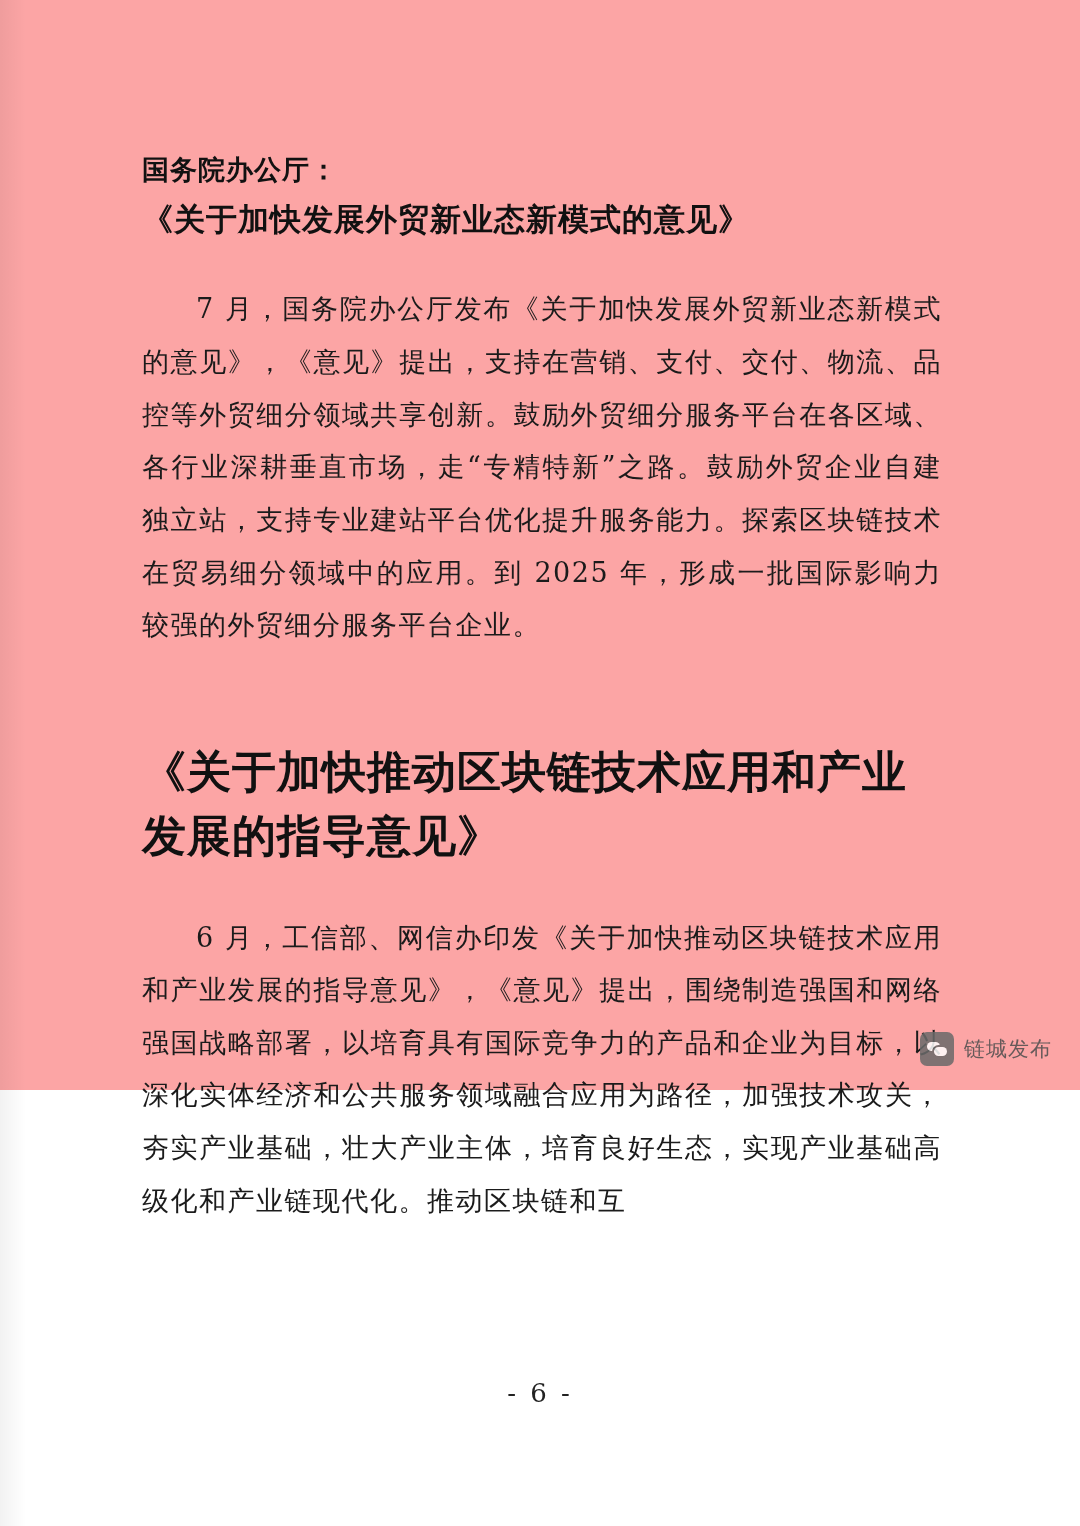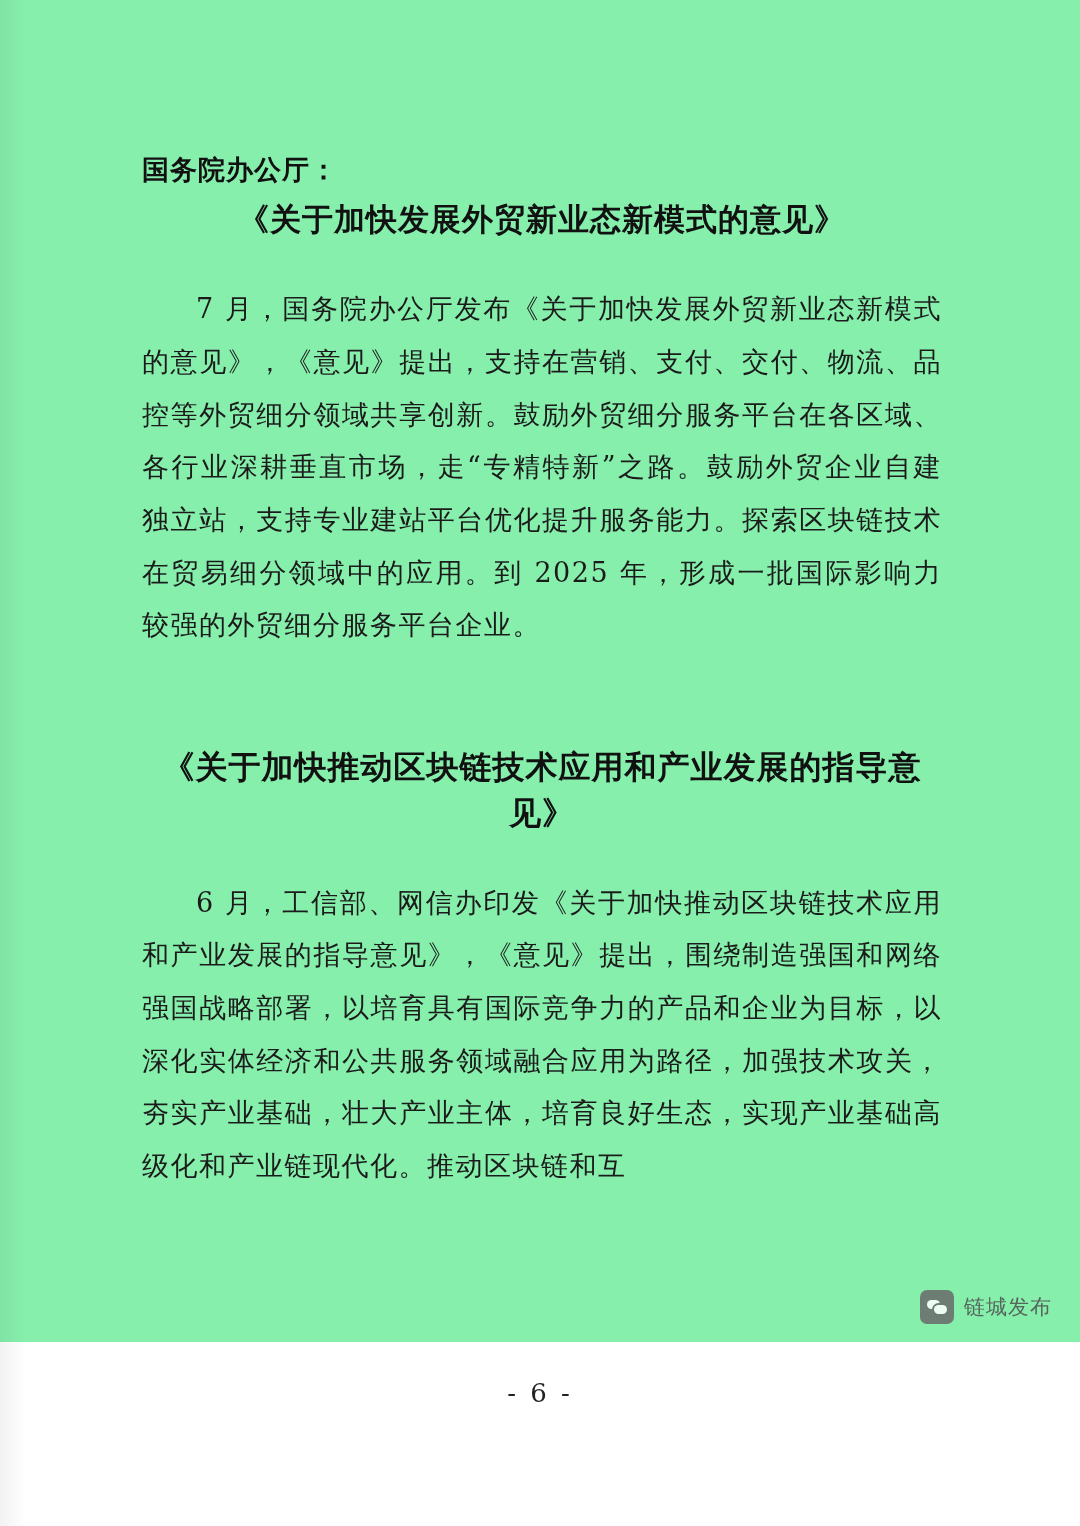--- a/index.html
+++ b/index.html
@@ -12,50 +12,50 @@
     height: 1526px;
     position: relative;
     font-family: "DejaVu Serif", "Liberation Serif", serif;
     color: #1a1a1a;
     overflow: hidden;
   }
   .page {
     position: absolute;
     top: 0; left: 0;
     width: 1080px;
-    height: 1342px;
-    background: #86efac;
+    height: 1090px;
+    background: #fca5a5;
   }
   .content {
     position: absolute;
     left: 142px;
     top: 150px;
     width: 800px;
   }
   .section-label {
     font-family: "DejaVu Sans", "Liberation Sans", sans-serif;
     font-weight: bold;
     font-size: 27px;
     letter-spacing: 1px;
     color: #111;
     margin: 0 0 6px 0;
     line-height: 1.5;
   }
   .doc-title {
     font-family: "DejaVu Sans", "Liberation Sans", sans-serif;
     font-weight: bold;
     font-size: 31px;
-    text-align: center;
     line-height: 1.45;
     letter-spacing: 1px;
     color: #111;
     margin: 0 0 10px 0;
   }
   .doc-title.wide {
-    font-size: 32px;
+    font-size: 44px;
+    font-family: Liberation Mono, monospace;
   }
   .body-para {
     font-family: "DejaVu Serif", "Liberation Serif", serif;
     font-size: 27px;
     line-height: 1.95;
     text-align: justify;
     text-indent: 2em;
     letter-spacing: 1.5px;
     color: #1b1b1b;
     margin: 0;
@@ -72,21 +72,21 @@
     top: 1378px;
     text-align: center;
     font-family: "DejaVu Serif", "Liberation Serif", serif;
     font-size: 26px;
     color: #222;
     letter-spacing: 3px;
   }
   .watermark {
     position: absolute;
     right: 28px;
-    bottom: 18px;
+    bottom: 24px;
     display: flex;
     align-items: center;
     gap: 10px;
     opacity: 0.85;
   }
   .wm-icon {
     width: 34px;
     height: 34px;
     border-radius: 7px;
     background: #6a6a6a;

